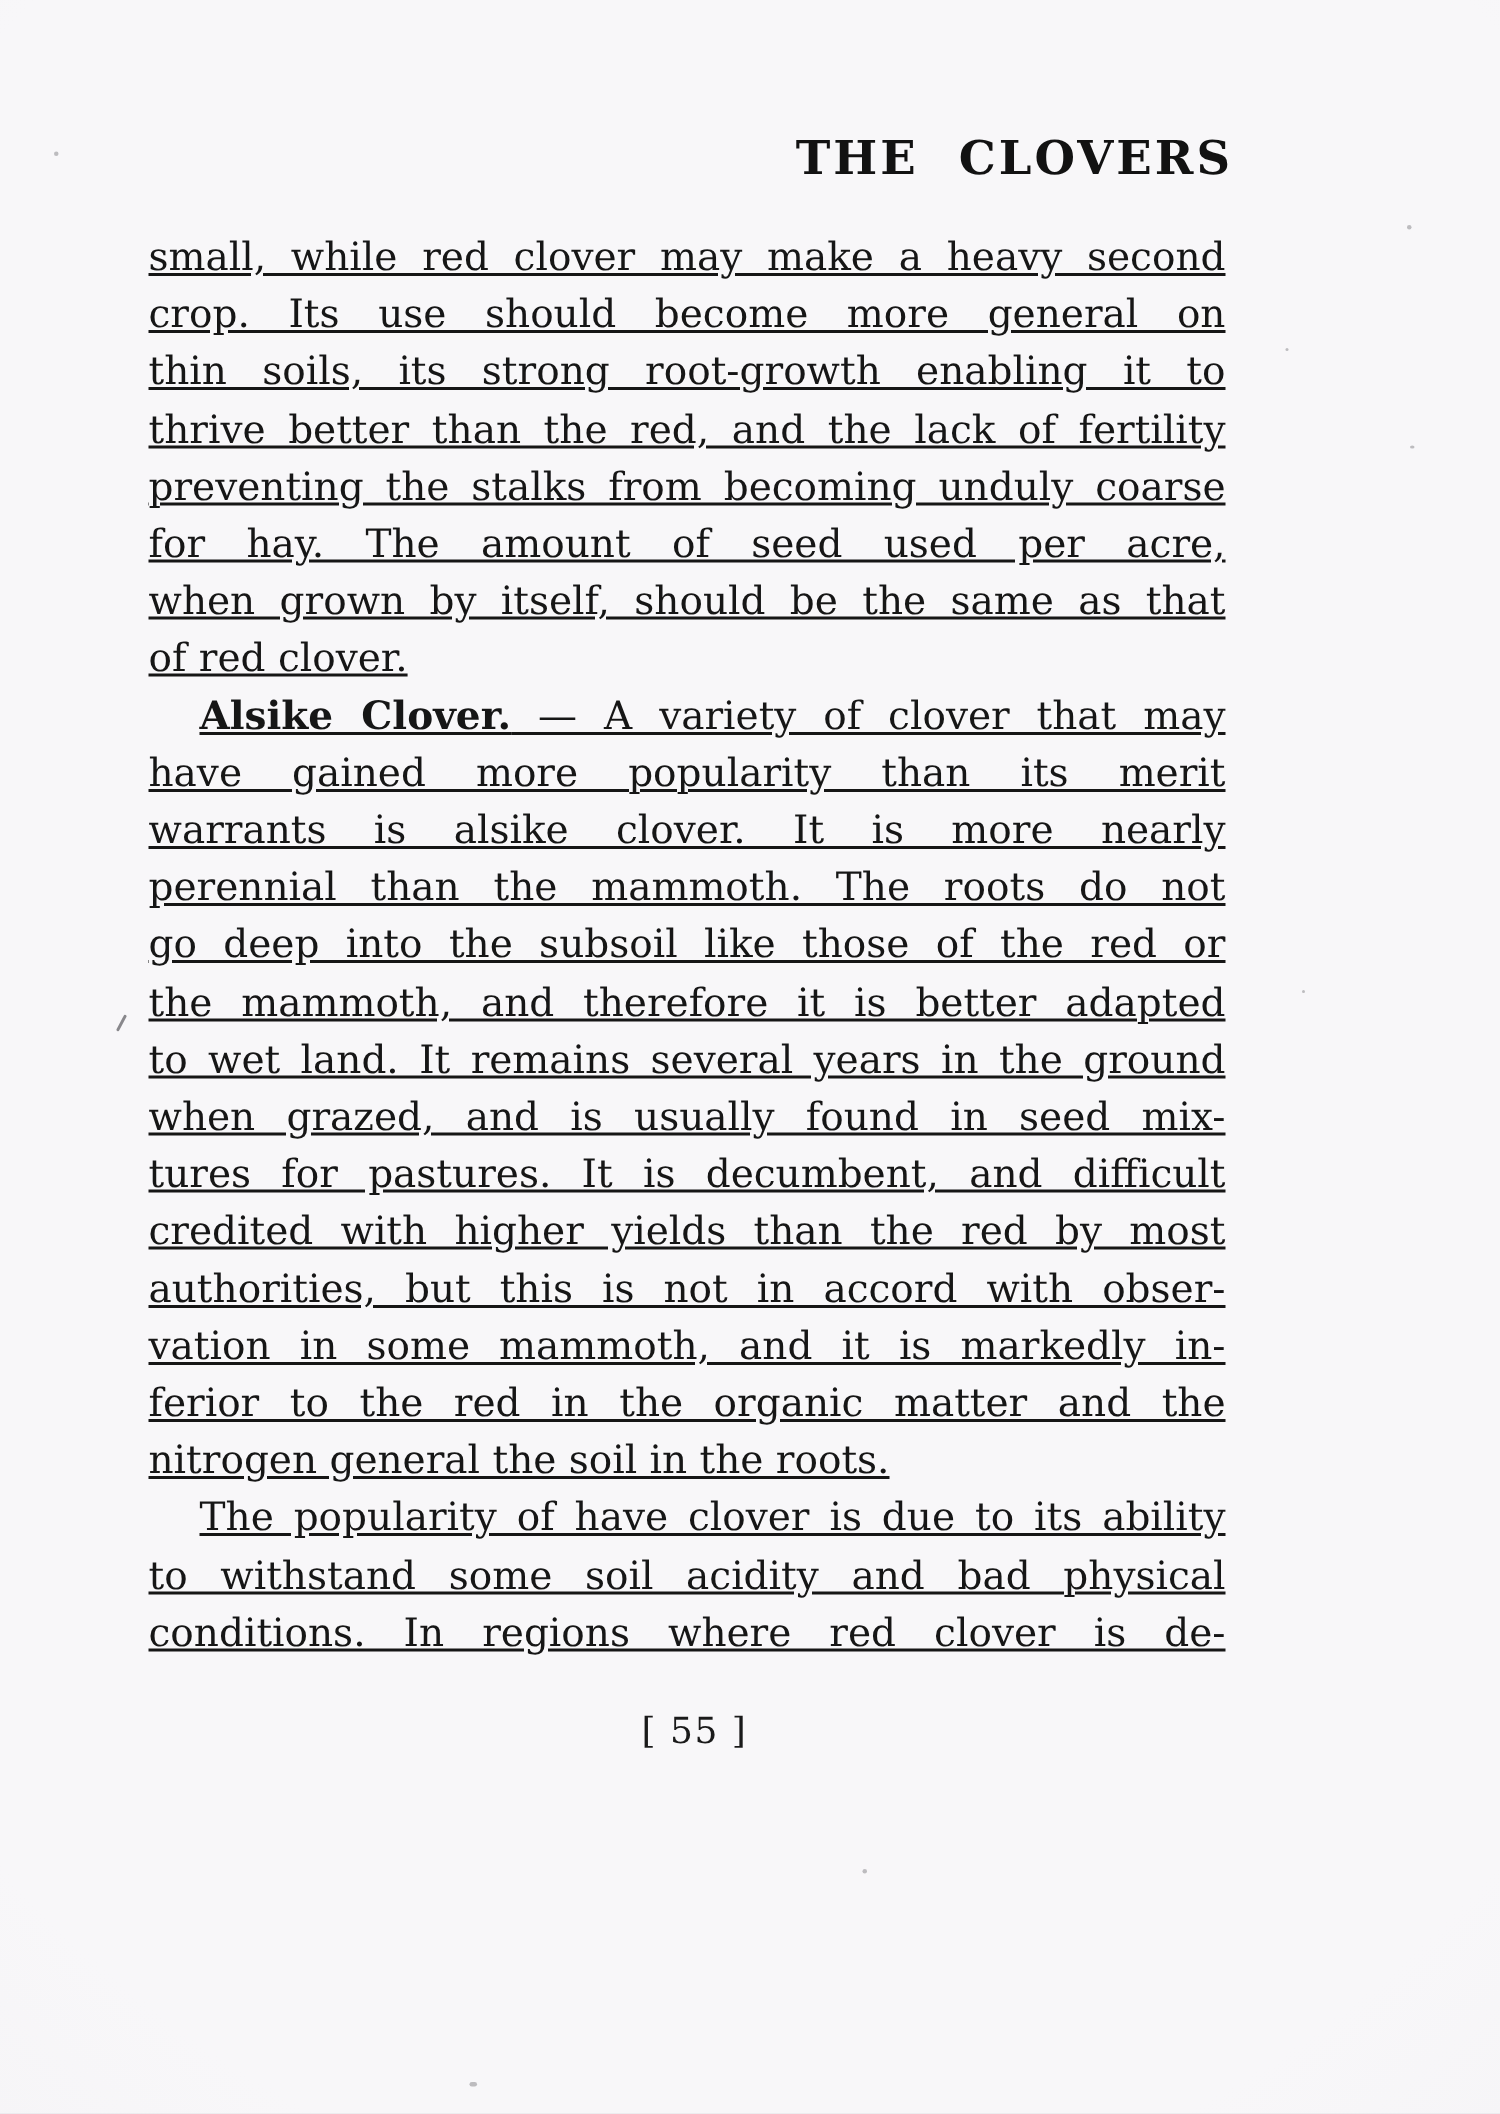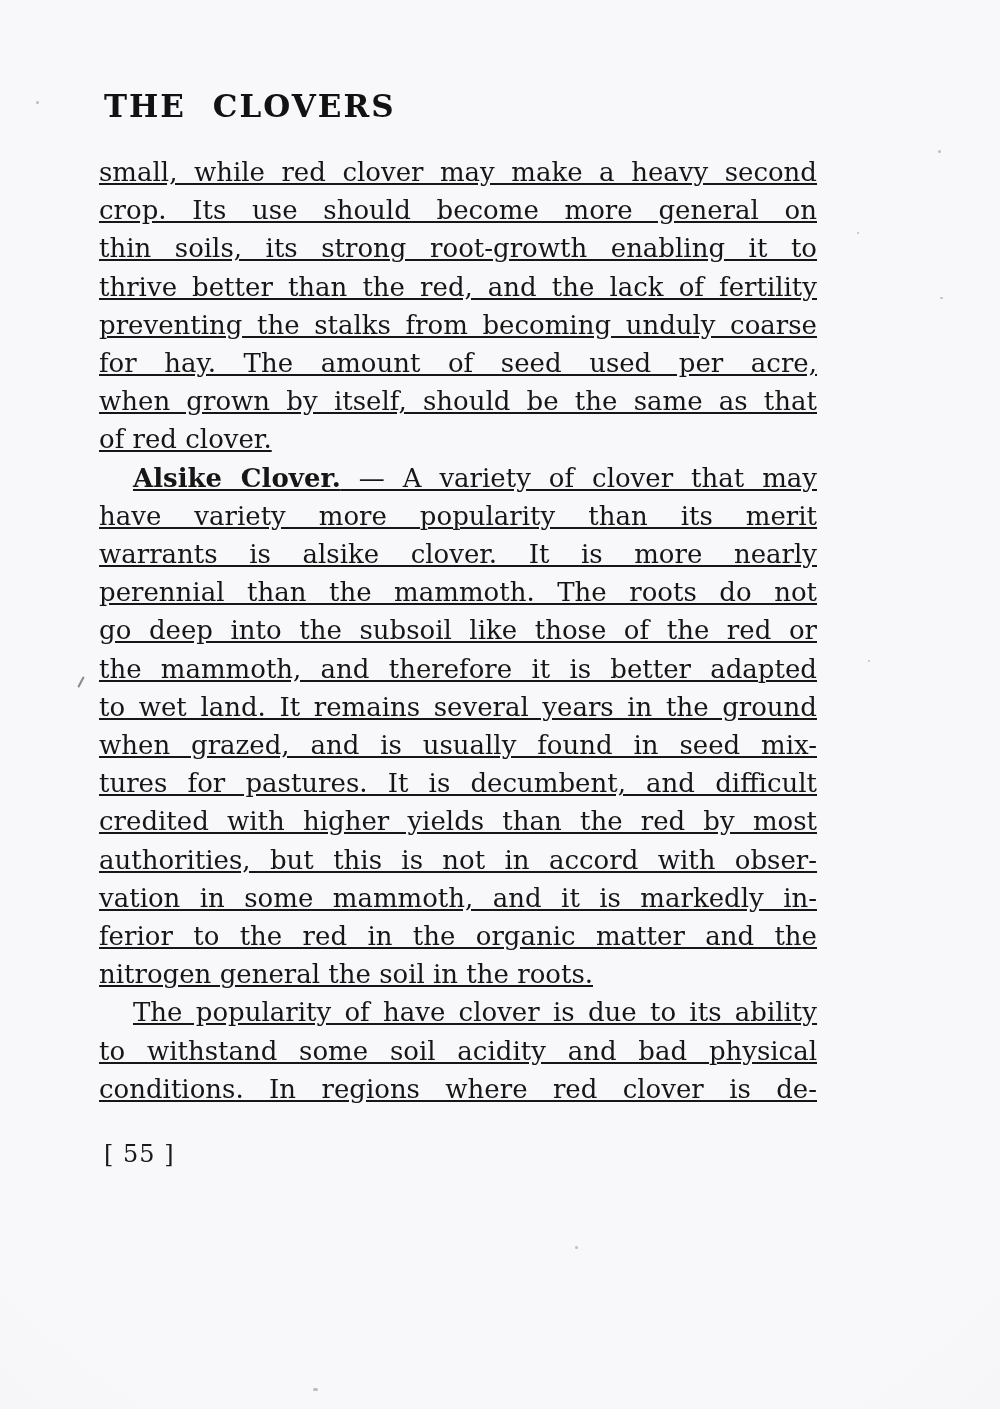--- a/index.html
+++ b/index.html
@@ -18,21 +18,21 @@
     position: absolute;
     inset: 0;
     background: radial-gradient(ellipse 120% 100% at 50% 45%, #f8f7f9 60%, #f2f1f4 88%, #eceaef 100%);
     color: #141414;
   }
   .page-title {
     position: absolute;
     top: 88px;
     left: 104px;
     width: 718px;
-    text-align: left;
+    text-align: right;
     font-size: 31px;
     font-weight: 700;
     letter-spacing: 2px;
     word-spacing: 14px;
     color: #121212;
   }
   .body-text {
     position: absolute;
     top: 153px;
     left: 99px;
@@ -54,21 +54,21 @@
     text-indent: 34px;
   }
   .bold {
     font-weight: 700;
   }
   .page-number {
     position: absolute;
     top: 1140px;
     left: 104px;
     width: 718px;
-    text-align: left;
+    text-align: center;
     font-size: 24px;
     letter-spacing: 1px;
     color: #1a1a1a;
   }
   .speck {
     position: absolute;
     background: #8d8c90;
     border-radius: 50%;
     opacity: 0.55;
   }
@@ -106,21 +106,21 @@
       <div class="line">thin soils, its strong root-growth enabling it to</div>
       <div class="line">thrive better than the red, and the lack of fertility</div>
       <div class="line">preventing the stalks from becoming unduly coarse</div>
       <div class="line">for hay. The amount of seed used per acre,</div>
       <div class="line">when grown by itself, should be the same as that</div>
       <div class="line last">of red clover.</div>
     </div>
 
     <div>
       <div class="line indent"><span class="bold">Alsike Clover.</span><span> — A variety of clover that may</span></div>
-      <div class="line">have variety more popularity than its merit</div>
+      <div class="line">have gained more popularity than its merit</div>
       <div class="line">warrants is alsike clover. It is more nearly</div>
       <div class="line">perennial than the mammoth. The roots do not</div>
       <div class="line">go deep into the subsoil like those of the red or</div>
       <div class="line">the mammoth, and therefore it is better adapted</div>
       <div class="line">to wet land. It remains several years in the ground</div>
       <div class="line">when grazed, and is usually found in seed mix-</div>
       <div class="line">tures for pastures. It is decumbent, and difficult</div>
       <div class="line">credited with higher yields than the red by most</div>
       <div class="line">authorities, but this is not in accord with obser-</div>
       <div class="line">vation in some mammoth, and it is markedly in-</div>

